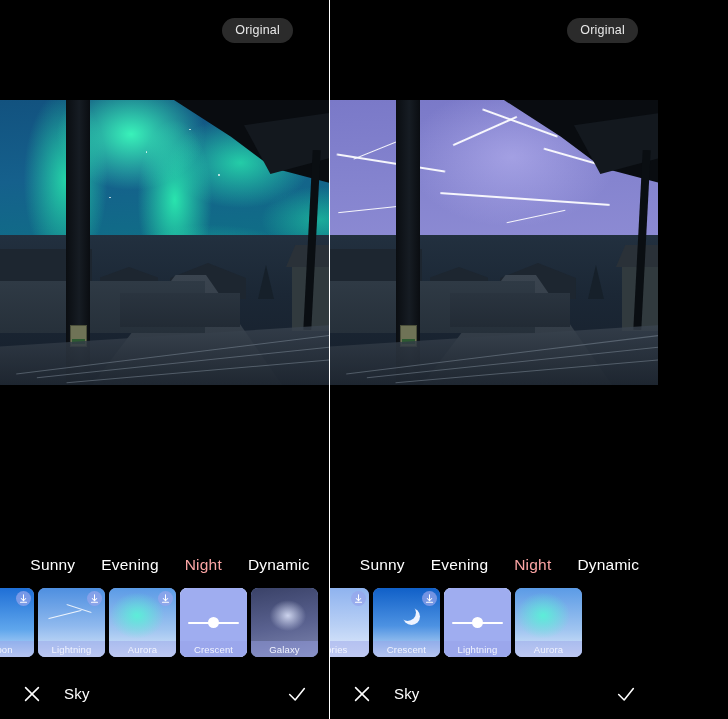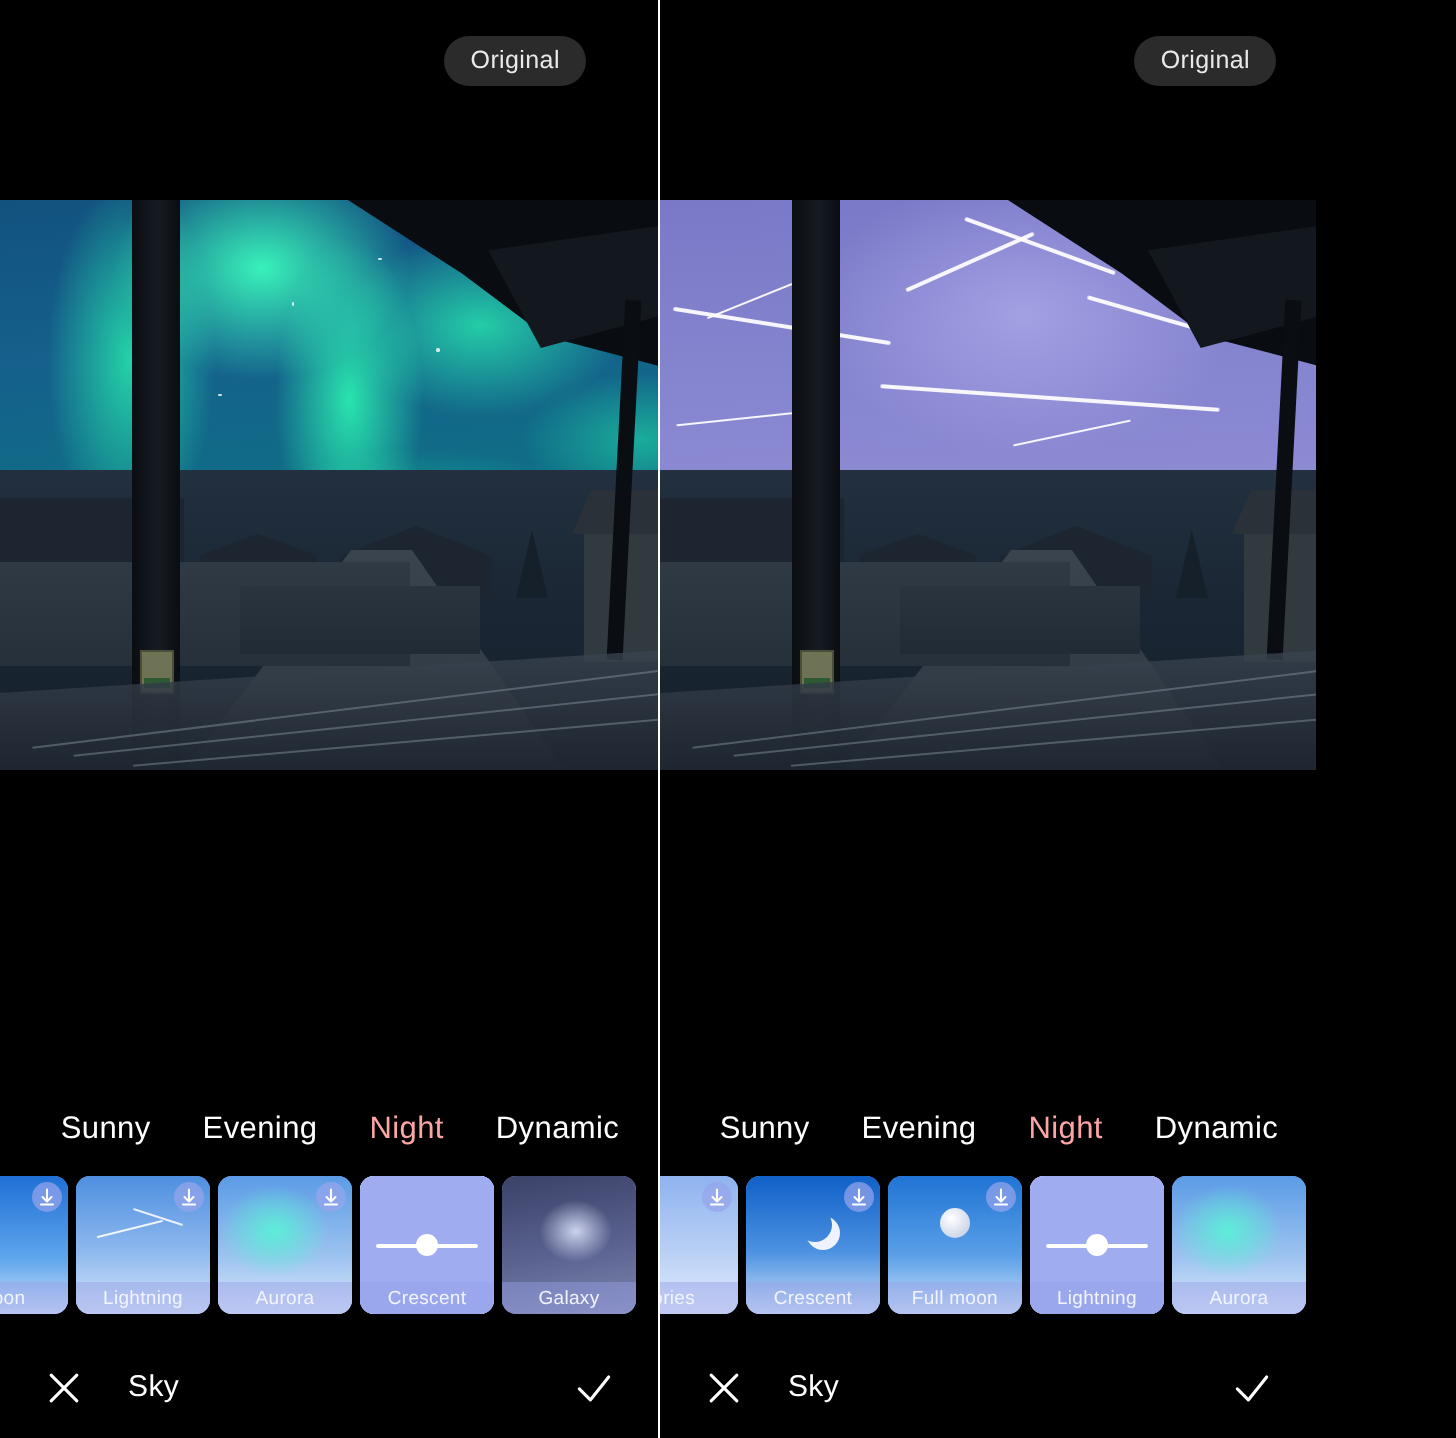--- a/index.html
+++ b/index.html
@@ -326,31 +326,20 @@
         </div>
         <div class="dl">
           <svg viewBox="0 0 12 12">
               <path d="M6 1v7M3 6l3 3 3-3M2 11h8" stroke="#fff" stroke-width="1.4" fill="none" stroke-linecap="round" stroke-linejoin="round"></path>
             </svg>
         </div>
         <div class="cap">Crescent</div>
       </div>
 
 
-      <div class="thumb">
-        <div class="tbg" style="background:linear-gradient(180deg,#1f74d4,#5ba0e8 58%,#cfe3f8)">
-          <span class="moon" style="left:26px;top:16px;width:15px;height:15px"></span>
-        </div>
-        <div class="dl">
-          <svg viewBox="0 0 12 12">
-              <path d="M6 1v7M3 6l3 3 3-3M2 11h8" stroke="#fff" stroke-width="1.4" fill="none" stroke-linecap="round" stroke-linejoin="round"></path>
-            </svg>
-        </div>
-        <div class="cap">Full moon</div>
-      </div>
 
       <div class="thumb sel">
         <div class="tbg" style="background:#9fadf0"></div>
         <div class="slider">
           <span class="bar"></span>
             <span class="knob"></span>
         </div>
         <div class="cap">Lightning</div>
       </div>
 

